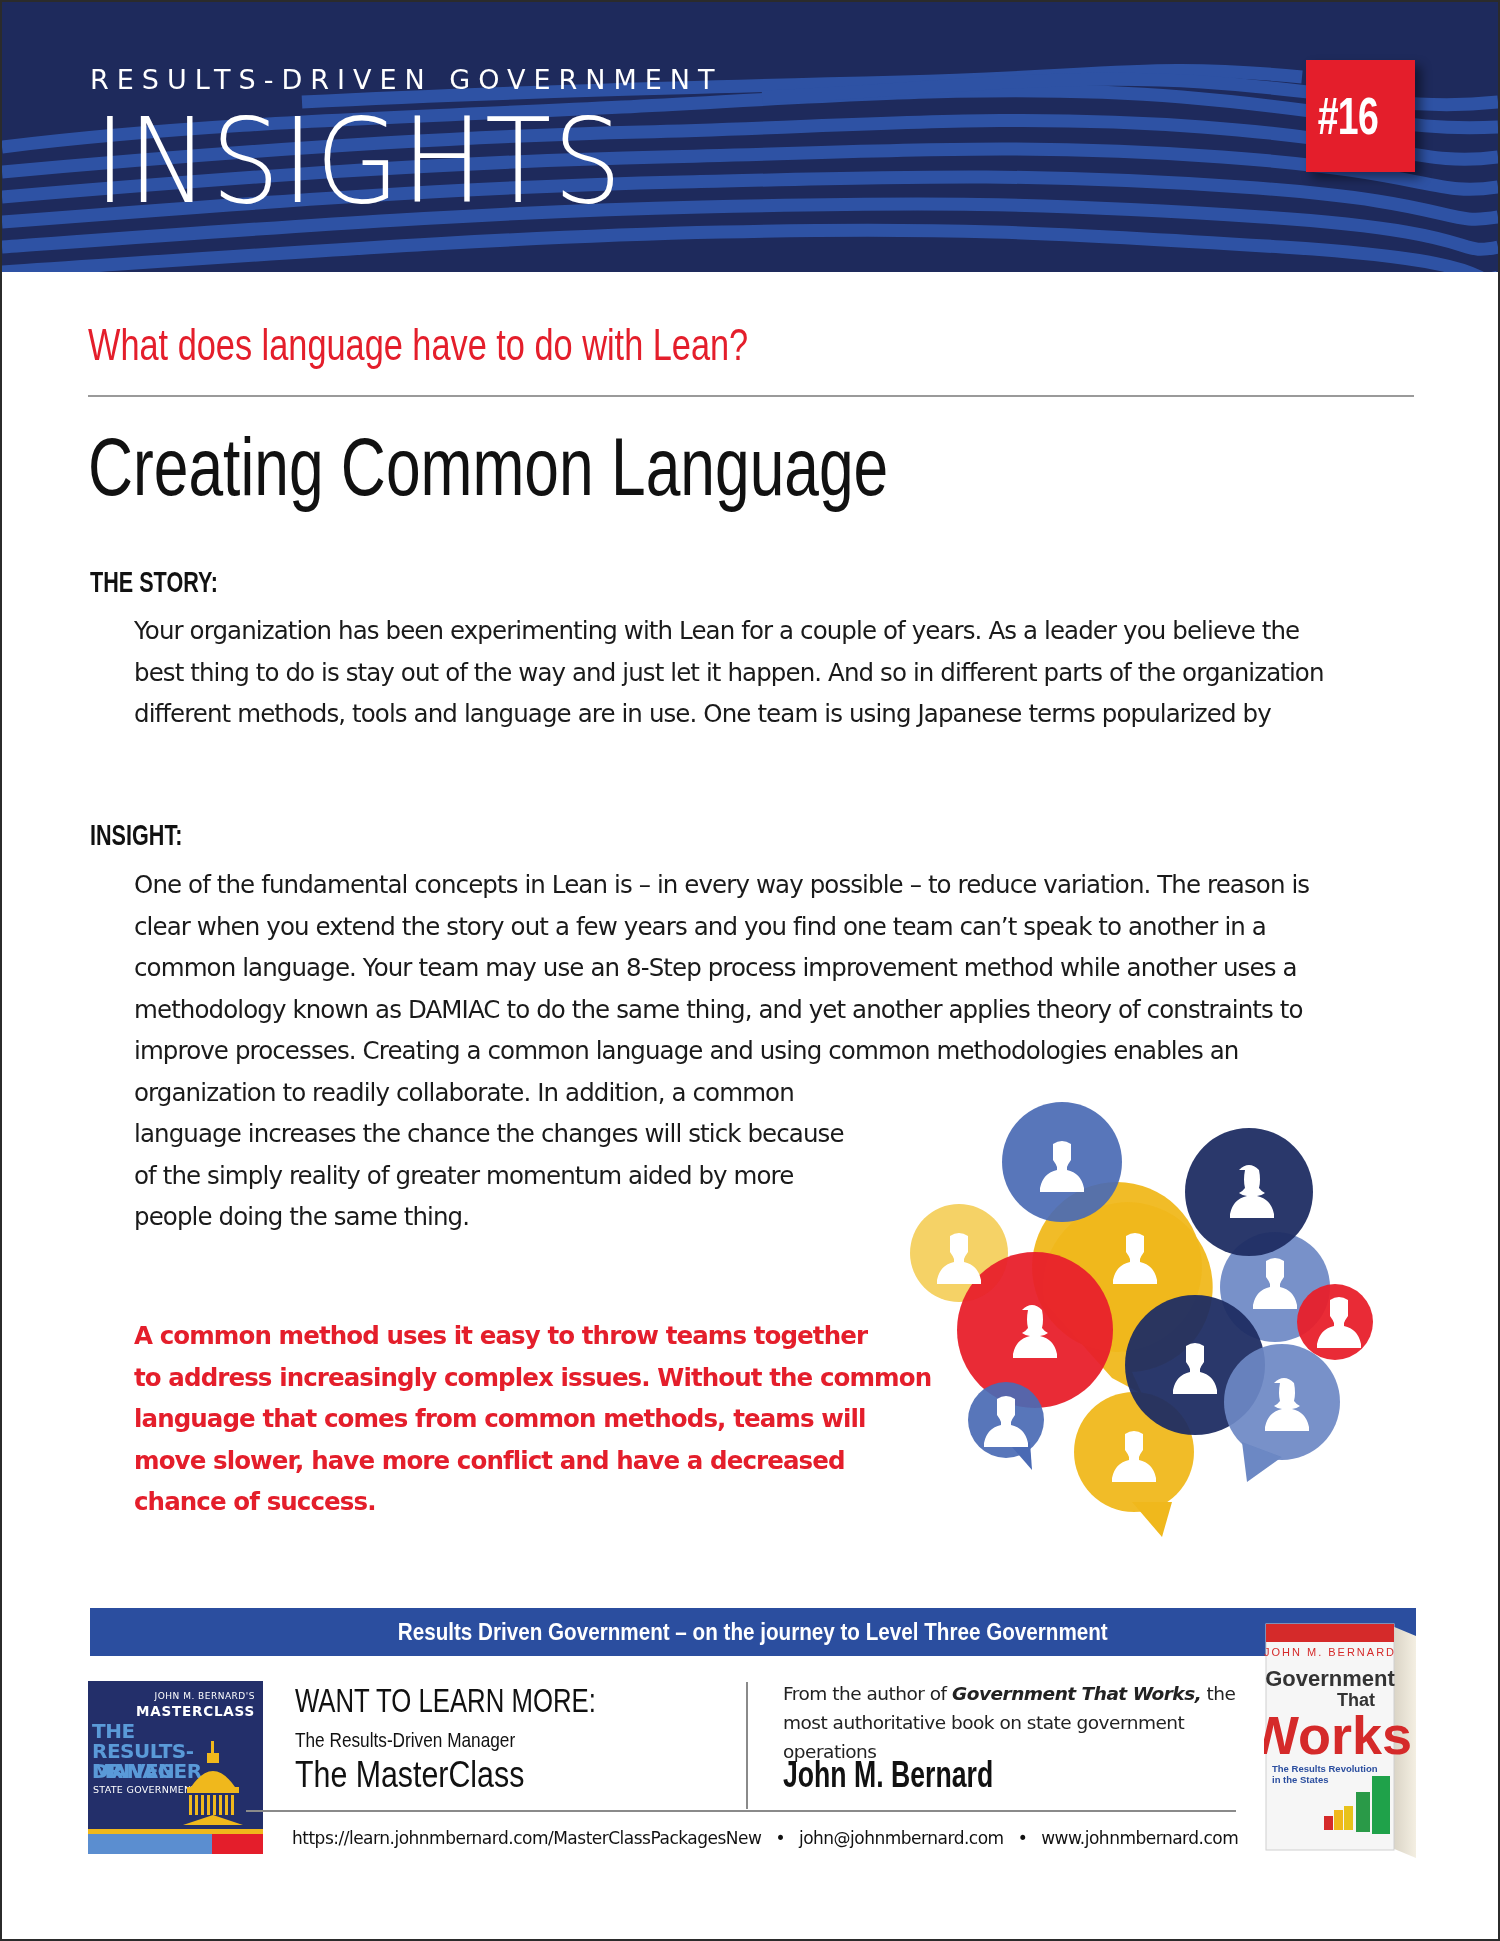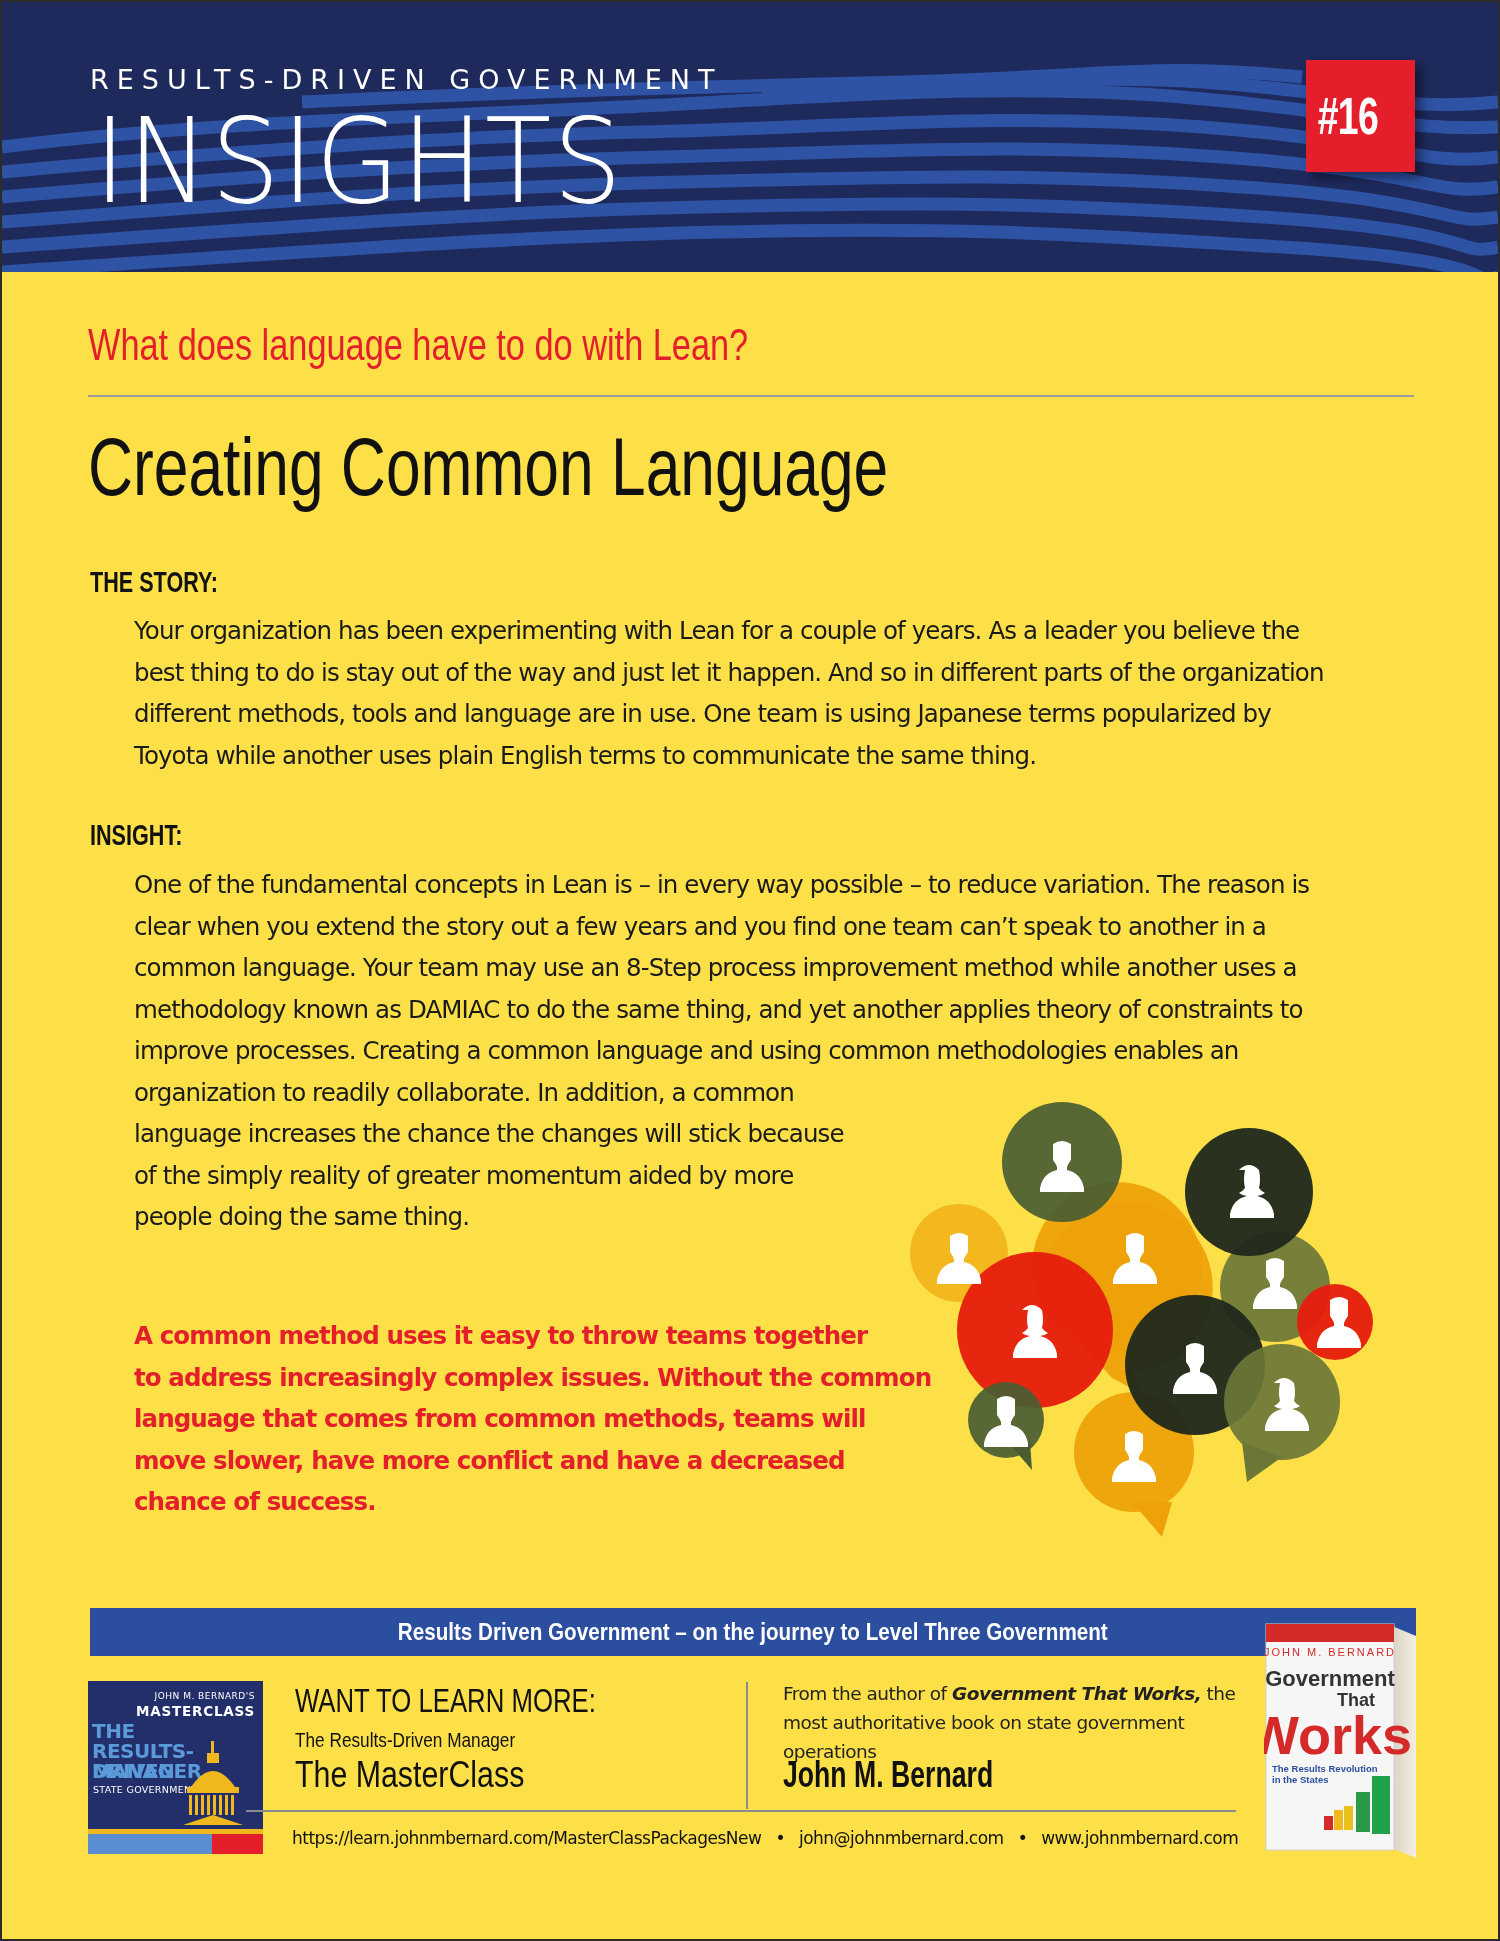--- a/index.html
+++ b/index.html
@@ -1,18 +1,18 @@
 <!DOCTYPE html>
 <html><head>
 <meta charset="utf-8">
 <style>
   * { box-sizing: border-box; margin: 0; padding: 0; }
   html, body { width: 1500px; height: 1941px; background: #2b2b2b; }
   body { position: relative; overflow: hidden; font-family: "Liberation Sans", sans-serif; }
-  .page { position: absolute; left: 2px; top: 2px; width: 1496px; height: 1937px; background: #fde047; overflow: hidden; }
+  .page { position: absolute; left: 2px; top: 2px; width: 1496px; height: 1937px; background: #ffffff; overflow: hidden; }
 
   
   .banner { position: absolute; left: 0; top: 0; width: 1496px; height: 270px; background: #1e2a5c; overflow: hidden; }
   .banner svg.waves { position: absolute; left: 0; top: 0; }
   .kicker { position: absolute; left: 88px; top: 62px; color: #ffffff; font-family: "DejaVu Sans", sans-serif; font-size: 27px; letter-spacing: 8px; font-weight: 400; }
   .masthead { position: absolute; left: 92px; top: 100px; color: #ffffff; font-family: "DejaVu Sans", sans-serif; font-size: 118px; font-weight: 300; letter-spacing: 2px; transform: scaleX(0.92); transform-origin: left top; line-height: 1; }
   .issue-badge { position: absolute; left: 1304px; top: 58px; width: 109px; height: 112px; background: #e41e2b; color: #fff; display: flex; align-items: center; justify-content: flex-start; font-family: "Liberation Sans", sans-serif; font-weight: 700; font-size: 52px; box-shadow: 6px 6px 10px rgba(0,0,0,0.45); letter-spacing: -1px; }
   .issue-badge span { display: inline-block; transform: scaleX(0.72); }
 
   
@@ -84,21 +84,20 @@
 
   <div class="subhead">What does language have to do with Lean?</div>
   <div class="rule"></div>
   <div class="title">Creating Common Language</div>
 
   <div class="section-label" style="top:563px;">THE STORY:</div>
   <div class="body-text" style="top:608px;">
     <span class="body-line">Your organization has been experimenting with Lean for a couple of years. As a leader you believe the</span>
     <span class="body-line">best thing to do is stay out of the way and just let it happen. And so in different parts of the organization</span>
     <span class="body-line">different methods, tools and language are in use. One team is using Japanese terms popularized by</span>
-    <span class="body-line">Toyota while another uses plain English terms to communicate the same thing.</span>
   </div>
 
   <div class="section-label" style="top:816px;">INSIGHT:</div>
   <div class="body-text" style="top:862px;">
     <span class="body-line">One of the fundamental concepts in Lean is – in every way possible – to reduce variation. The reason is</span>
     <span class="body-line">clear when you extend the story out a few years and you find one team can’t speak to another in a</span>
     <span class="body-line">common language. Your team may use an 8-Step process improvement method while another uses a</span>
     <span class="body-line">methodology known as DAMIAC to do the same thing, and yet another applies theory of constraints to</span>
     <span class="body-line">improve processes. Creating a common language and using common methodologies enables an</span>
     <span class="body-line">organization to readily collaborate. In addition, a common</span>

